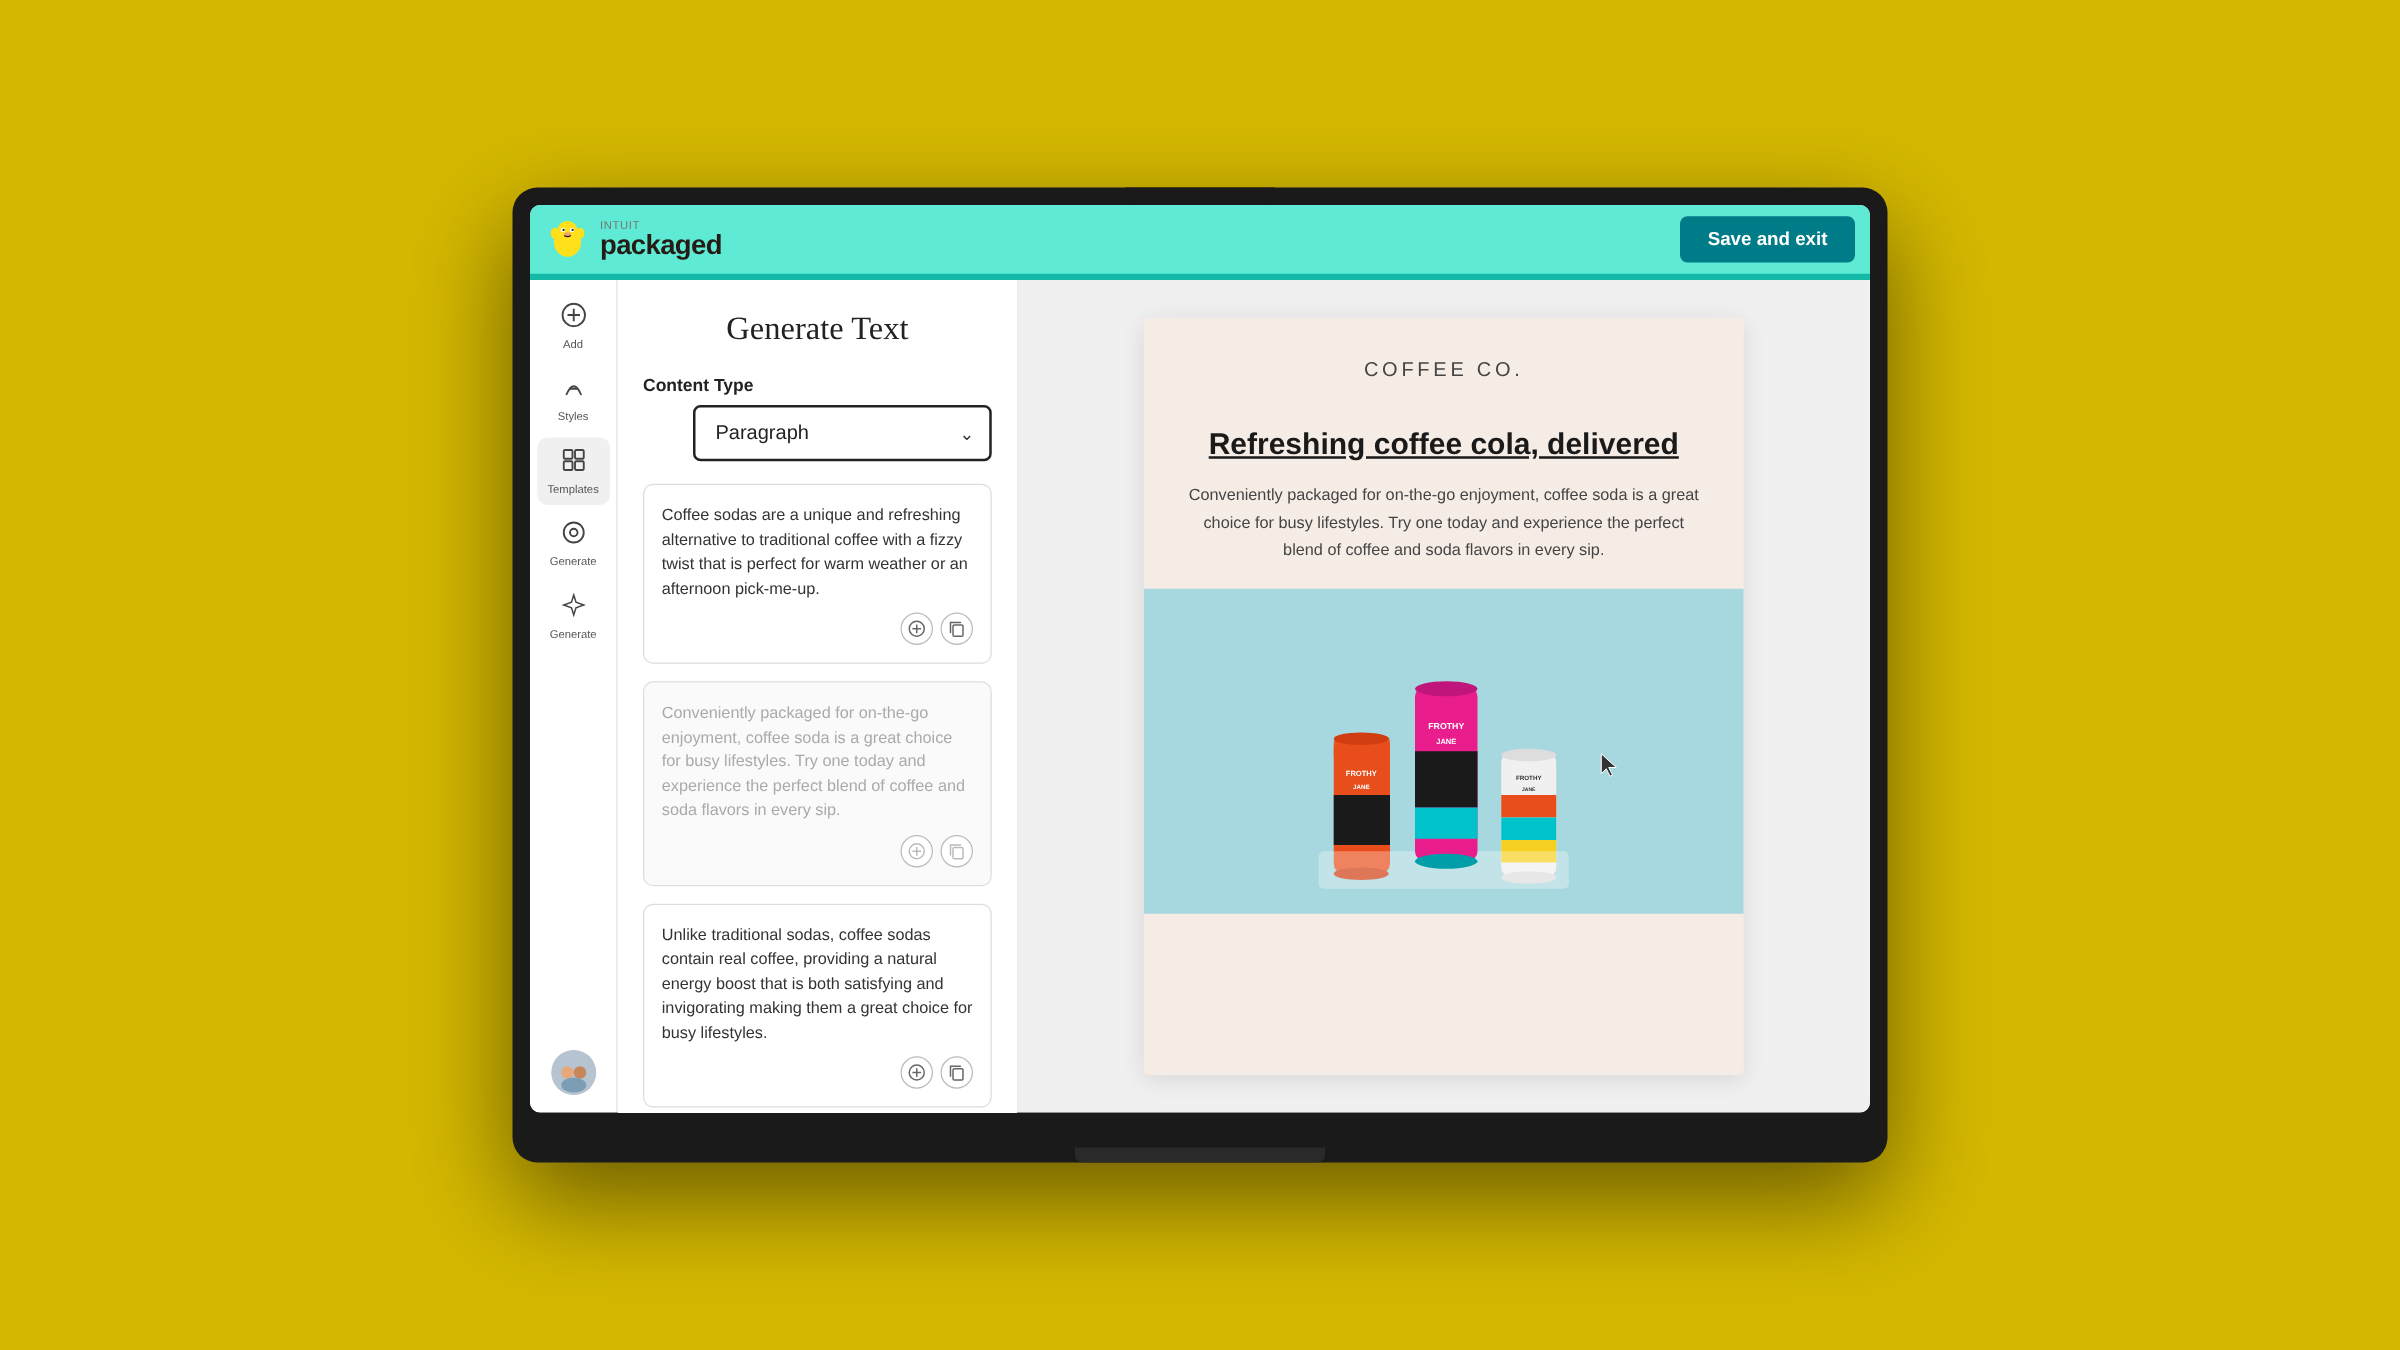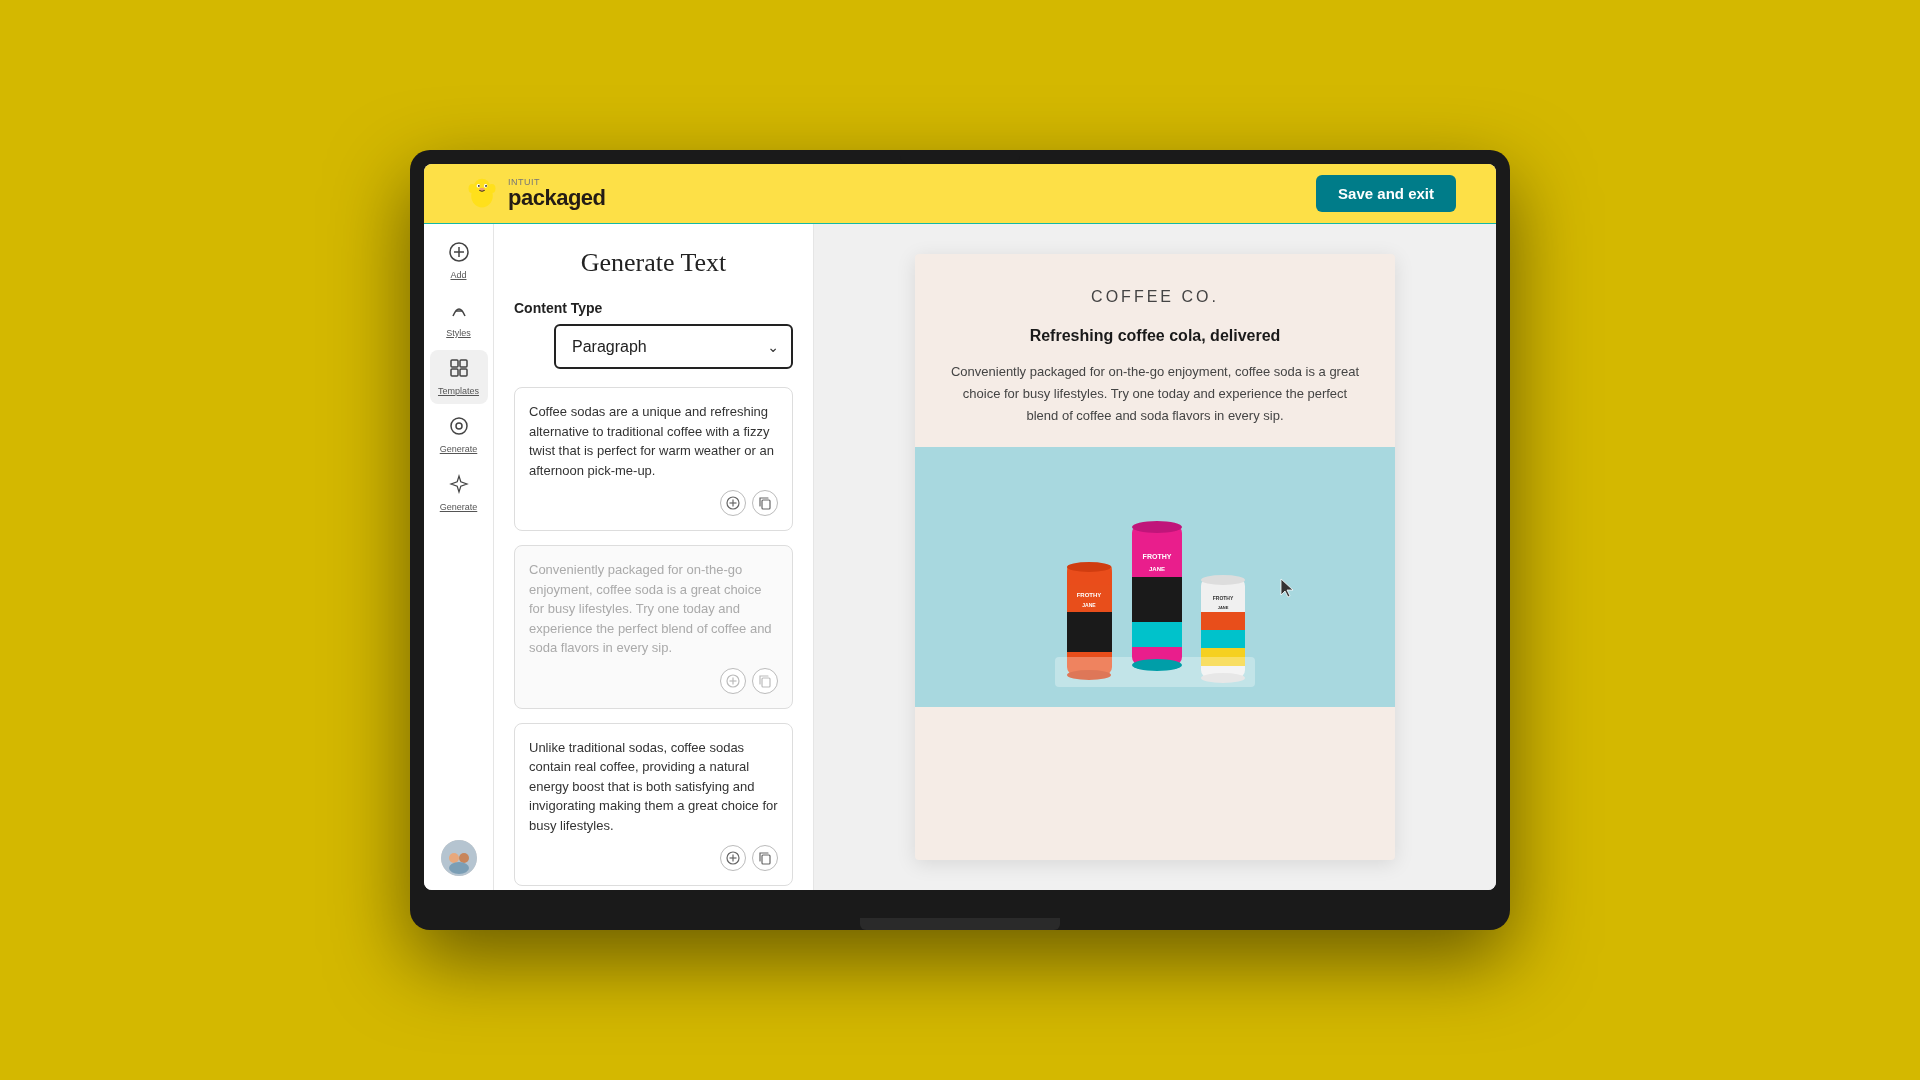--- a/index.html
+++ b/index.html
@@ -49,26 +49,26 @@
       transform: translateX(-50%);
       width: 200px;
       height: 12px;
       background: #2a2a2a;
       border-radius: 0 0 6px 6px;
     }
 
     
     .app-header {
       height: 60px;
-      background: #fde047;
+      background: #5eead4;
       display: flex;
       align-items: center;
       justify-content: space-between;
-      padding: 0 40px;
-      border-bottom: 1px solid #14b8a6;
+      padding: 0 12px;
+      border-bottom: 5px solid #14b8a6;
       flex-shrink: 0;
     }
     .mailchimp-logo {
       display: flex;
       align-items: center;
       gap: 8px;
     }
     .logo-icon {
       width: 36px;
       height: 36px;
@@ -131,21 +131,20 @@
     }
     .sidebar-item.active { background: #f0f0f0; }
     .sidebar-icon {
       font-size: 18px;
       color: #444;
     }
     .sidebar-label {
       font-size: 9px;
       color: #555;
       text-align: center;
-      text-decoration: underline;
     }
     .sidebar-avatar {
       margin-top: auto;
       margin-bottom: 14px;
       width: 36px;
       height: 36px;
       border-radius: 50%;
       overflow: hidden;
       background: #ccc;
     }
@@ -277,25 +276,26 @@
       line-height: 1.1;
     }
     .brand-sub {
       font-size: 16px;
       color: #444;
       letter-spacing: 3px;
       text-transform: uppercase;
       margin-top: 4px;
     }
     .preview-headline {
-      font-size: 16px;
+      font-size: 24px;
       font-weight: 700;
       color: #1a1a1a;
-      margin-top: 20px;
+      margin-top: 34px;
       line-height: 1.3;
+      text-decoration: underline;
     }
     .preview-body-text {
       font-size: 13px;
       color: #444;
       line-height: 1.7;
       margin-top: 14px;
       padding: 0 10px;
       text-align: center;
     }
     .preview-image-section {

